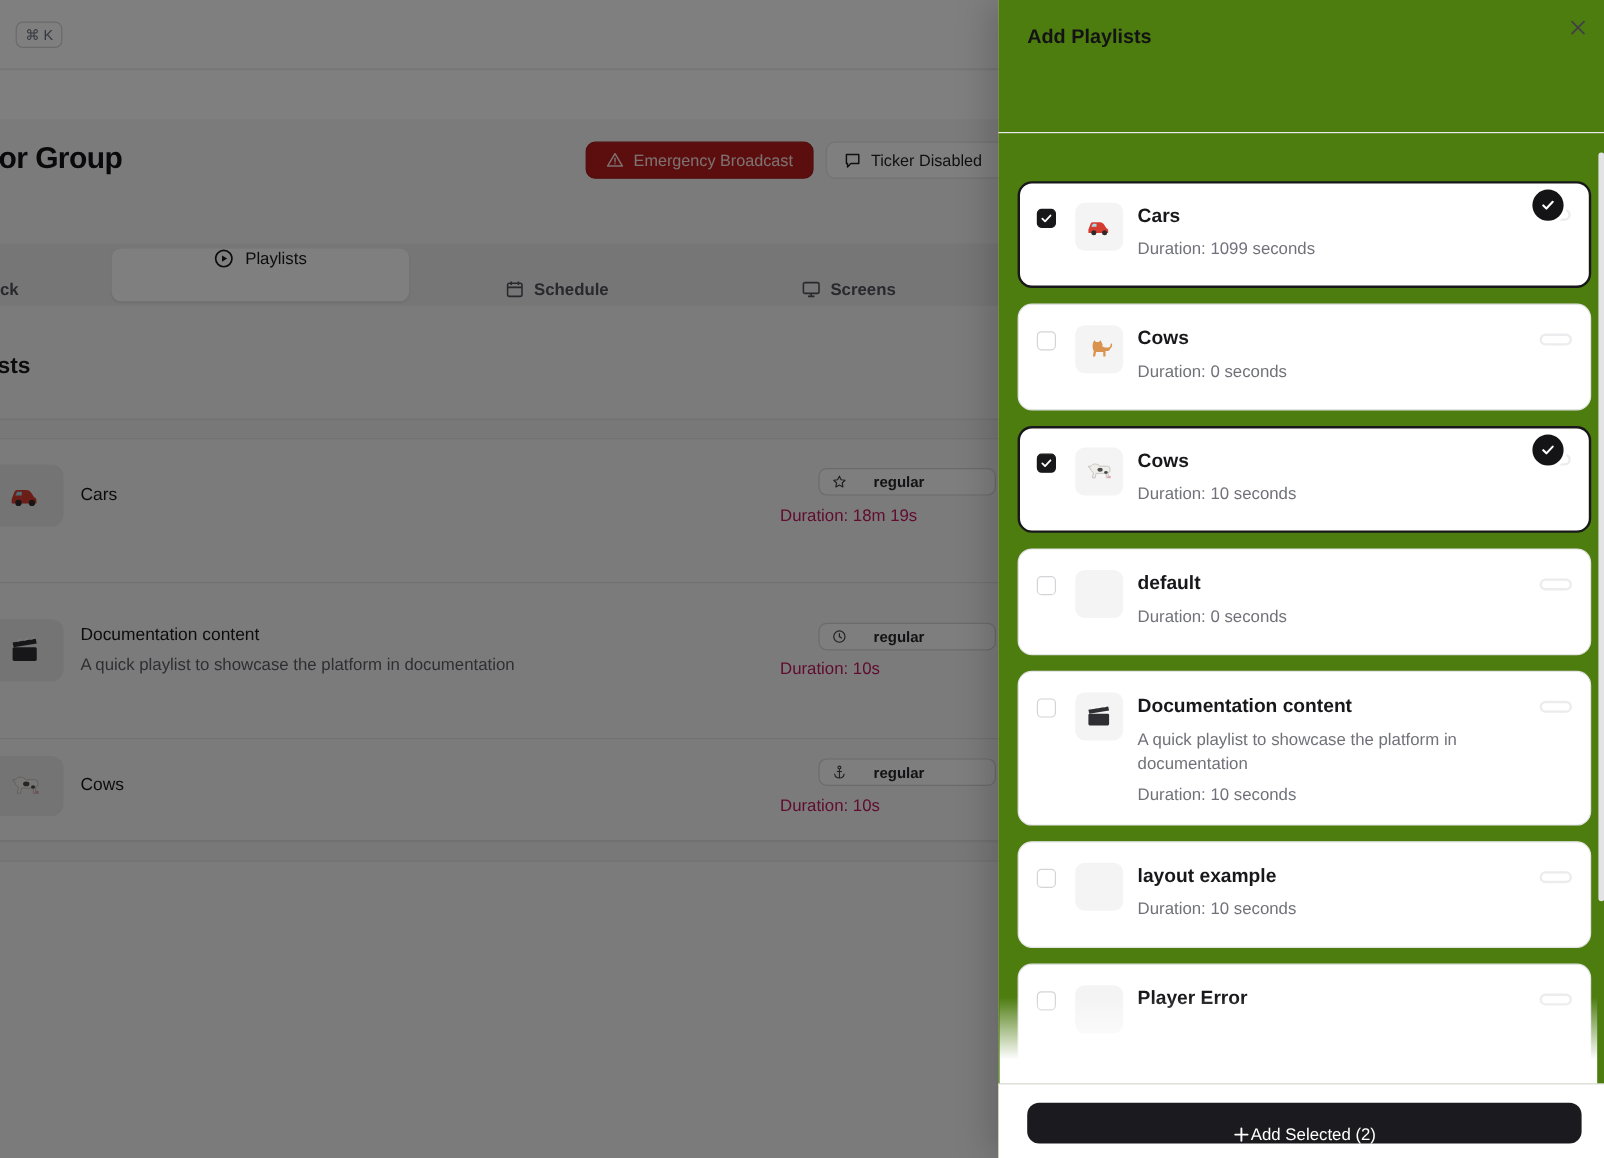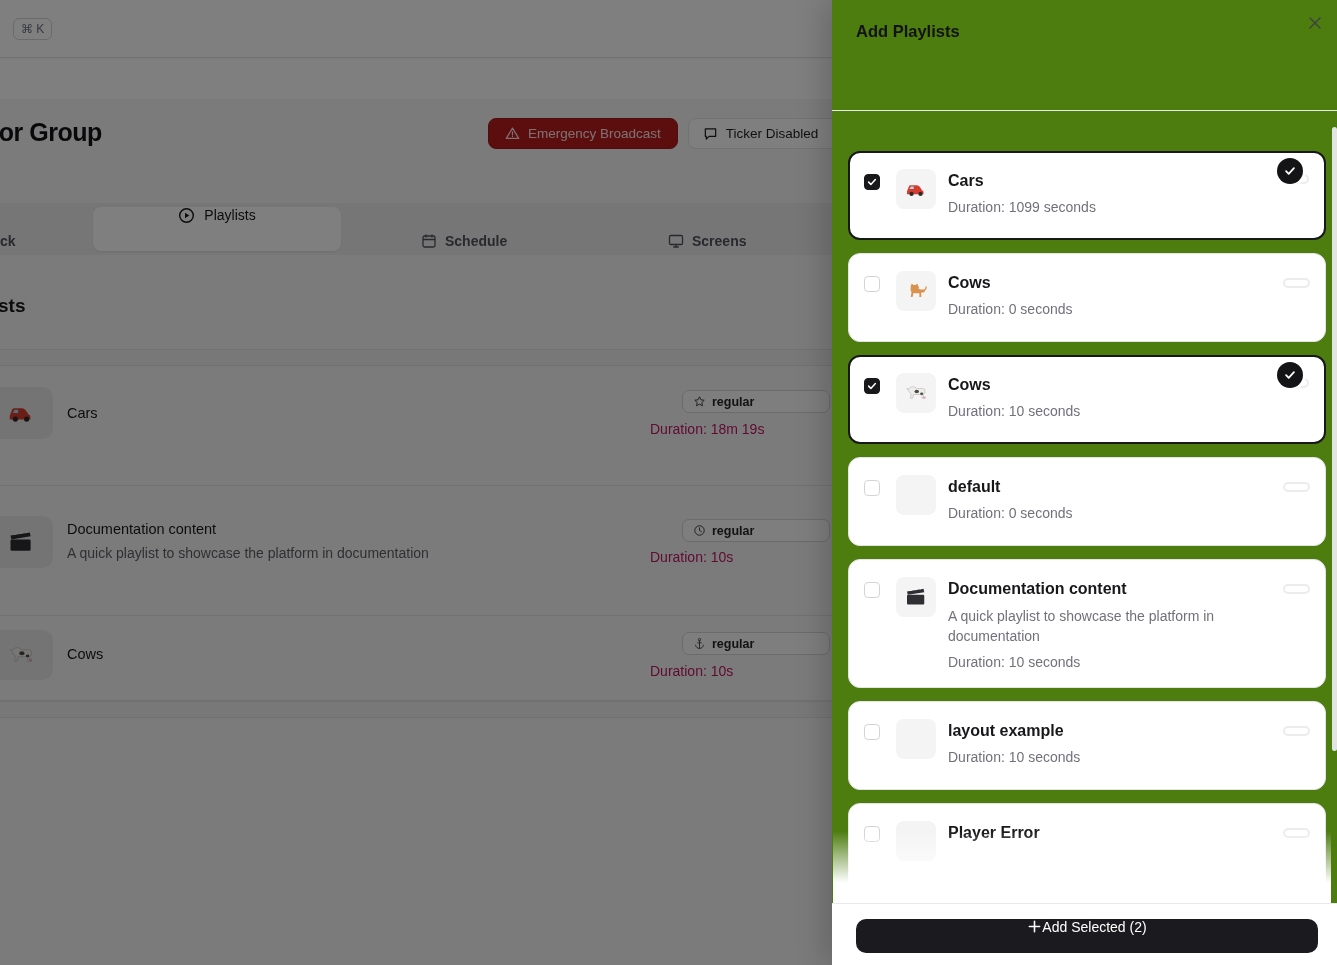--- a/index.html
+++ b/index.html
@@ -38,21 +38,21 @@
   .th-type { left:681px; }
   .strip { height:17px; background:#f1f1f3; border-top:1px solid #e2e2e5; border-bottom:1px solid #e2e2e5; }
   .trow { position:relative; border-bottom:1px solid #e2e2e5; }
   .trow.r1 { height:120px; } .trow.r2 { height:130px; } .trow.r3 { height:85px; }
   .row-thumb { position:absolute; left:-12px; width:65px; height:52px; background:#e9e9eb; border-radius:10px; display:flex; align-items:center; justify-content:center; }
   .r1 .row-thumb { top:21px; } .r2 .row-thumb { top:30px; } .r3 .row-thumb { top:14px; height:50px; }
   .row-title { position:absolute; left:67px; font-size:14.5px; color:#18181b; }
   .r1 .row-title { top:39px; } .r2 .row-title { top:35px; } .r3 .row-title { top:30px; }
   .row-desc { position:absolute; left:67px; top:59px; font-size:14px; color:#5f5f66; }
   .type-badge { position:absolute; left:682px; width:148px; height:23px; background:#fdfdfd; border:1px solid #d6d6da; border-radius:7px;
-    display:flex; align-items:center; gap:6px; padding:0 10px; font-size:12.5px; font-weight:600; color:#27272a; }
+    display:flex; align-items:center; gap:22px; padding:0 10px; font-size:12.5px; font-weight:600; color:#27272a; }
   .r1 .type-badge { top:24px; } .r2 .type-badge { top:33px; } .r3 .type-badge { top:16px; }
   .row-dur { position:absolute; left:650px; font-size:14px; color:#be185d; }
   .r1 .row-dur { top:55px; } .r2 .row-dur { top:63px; } .r3 .row-dur { top:47px; }
 
   
   .overlay { position:absolute; top:0; left:0; width:832px; height:965px; background:rgba(0,0,0,0.50); z-index:5; }
 
   
   .panel { position:absolute; top:0; left:832px; width:505px; height:965px; background:#4d7c0f; z-index:10; box-shadow:-8px 0 28px rgba(0,0,0,.18); }
   .panel-title { position:absolute; top:22px; left:24px; font-size:16.5px; font-weight:700; color:#131316; }
@@ -74,21 +74,21 @@
   .item-title { font-size:16px; font-weight:600; color:#18181b; line-height:20px; }
   .item-desc { font-size:14px; color:#71717a; line-height:20px; margin-top:7px; max-width:300px; }
   .item-dur { font-size:14px; color:#71717a; margin-top:8px; }
   .pill { position:absolute; top:24px; right:15px; width:27px; height:10px; border:2px solid #ececee; border-radius:6px; background:#fff; }
   .card.checked .pill { top:21px; }
   .check-badge { position:absolute; top:5px; right:21px; width:26px; height:26px; border-radius:50%; background:#141417; box-shadow:0 0 0 3px #fff; display:flex; align-items:center; justify-content:center; }
 
   .fade { position:absolute; left:1px; right:6px; bottom:62px; height:72px; background:linear-gradient(to bottom, rgba(255,255,255,0), #ffffff 72%); z-index:3; pointer-events:none; }
   .panel-footer { position:absolute; bottom:0; left:0; right:0; height:62px; background:#fff; border-top:1px solid #e9e9eb; z-index:4; }
   .add-btn { position:absolute; top:15px; left:24px; right:19px; height:34px; background:#1b1b1f; border:none; border-radius:10px;
-    color:#fff; font-size:14px; font-weight:500; font-family:inherit; display:flex; align-items:flex-start; justify-content:center; cursor:pointer; }
+    color:#fff; font-size:14px; font-weight:500; font-family:inherit; display:flex; align-items:flex-end; justify-content:center; cursor:pointer; }
   .scroll-thumb { position:absolute; right:0; top:127px; width:5px; height:624px; background:#e3e3e6; border-radius:3px; z-index:6; }
 </style>
 </head>
 <body>
 
 <div class="page">
 
   <div class="topbar">
     <span class="kbd-badge">⌘ K</span>
   </div>

